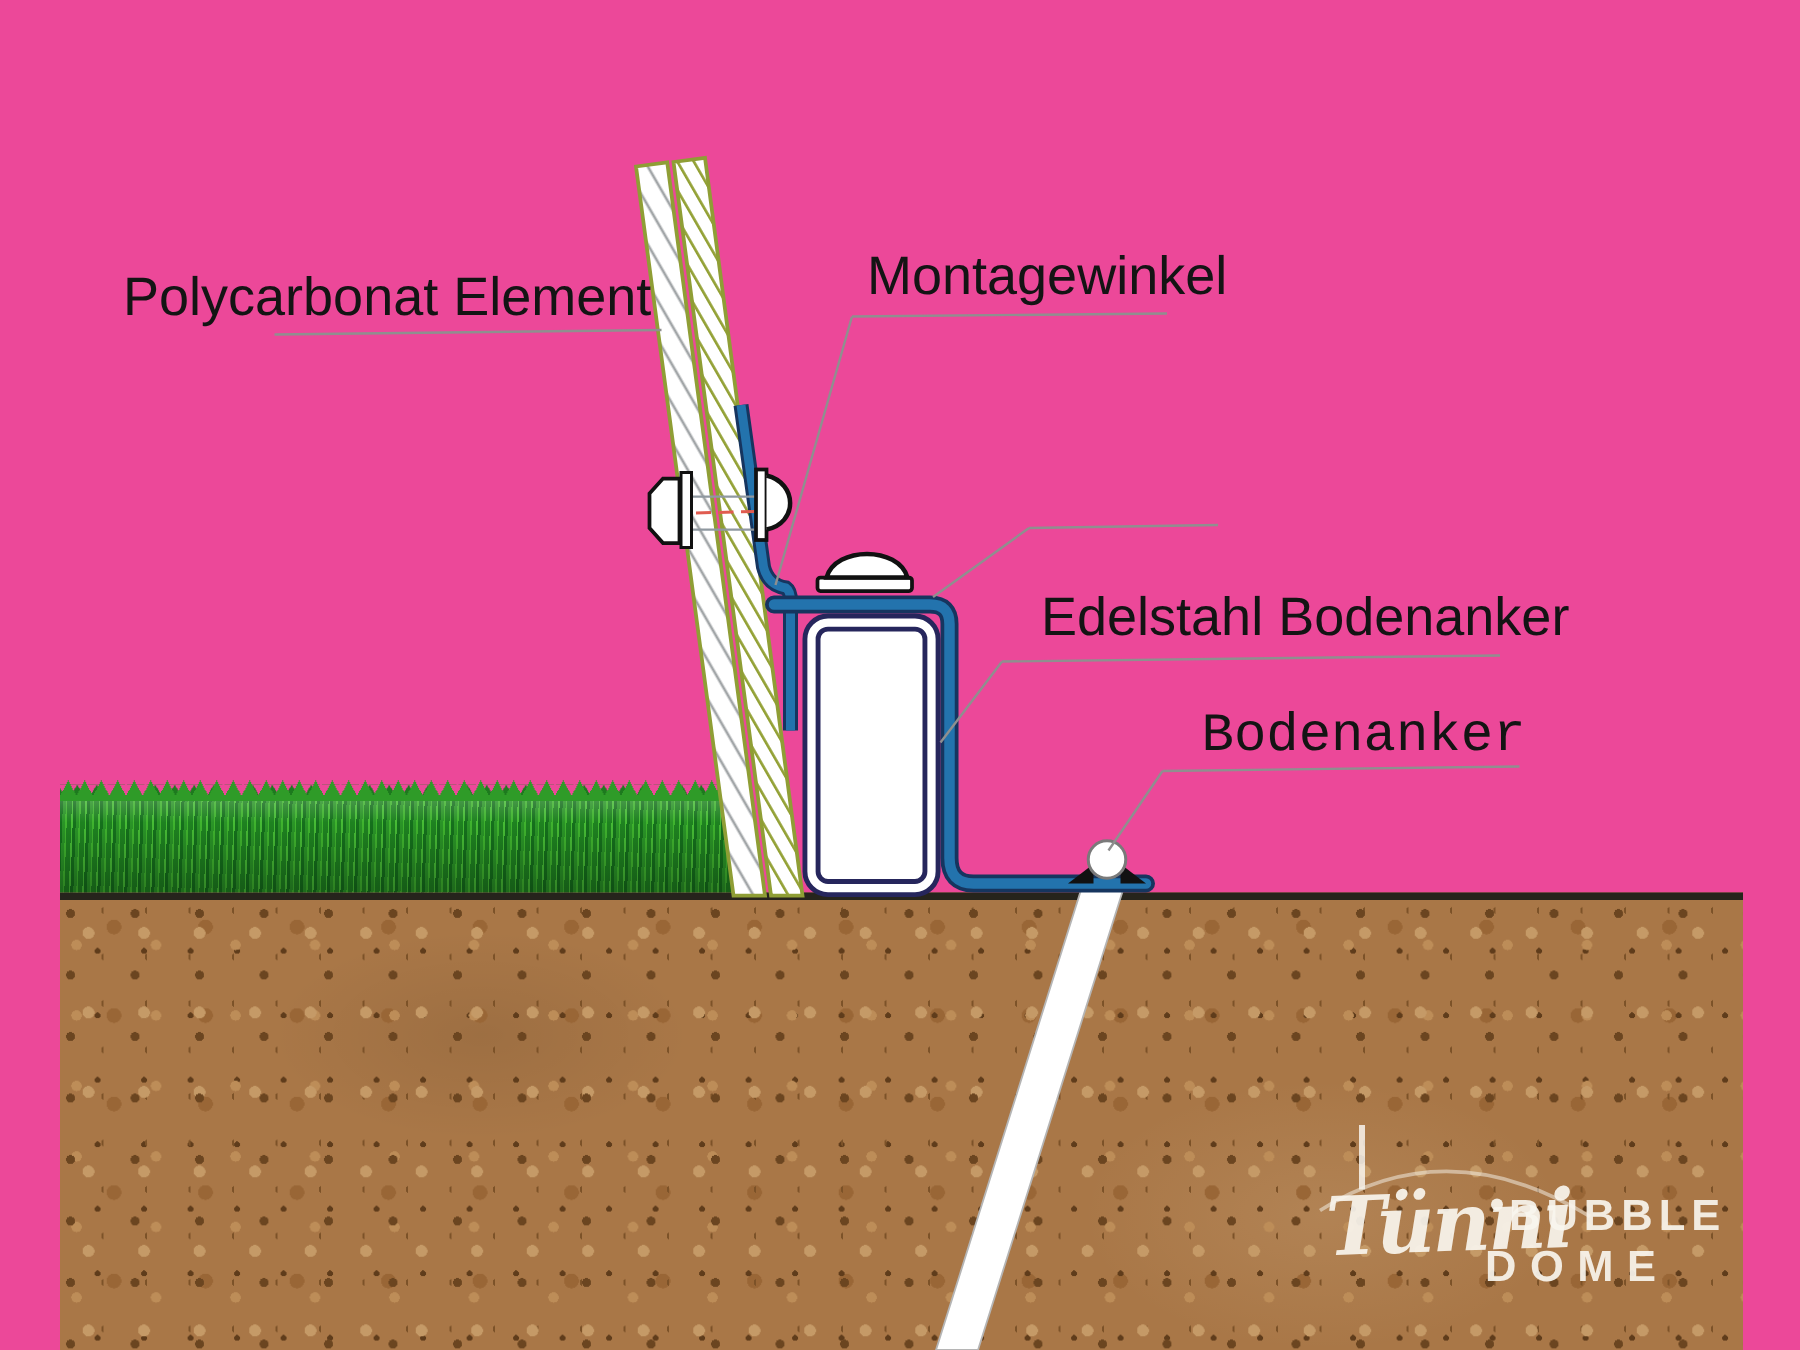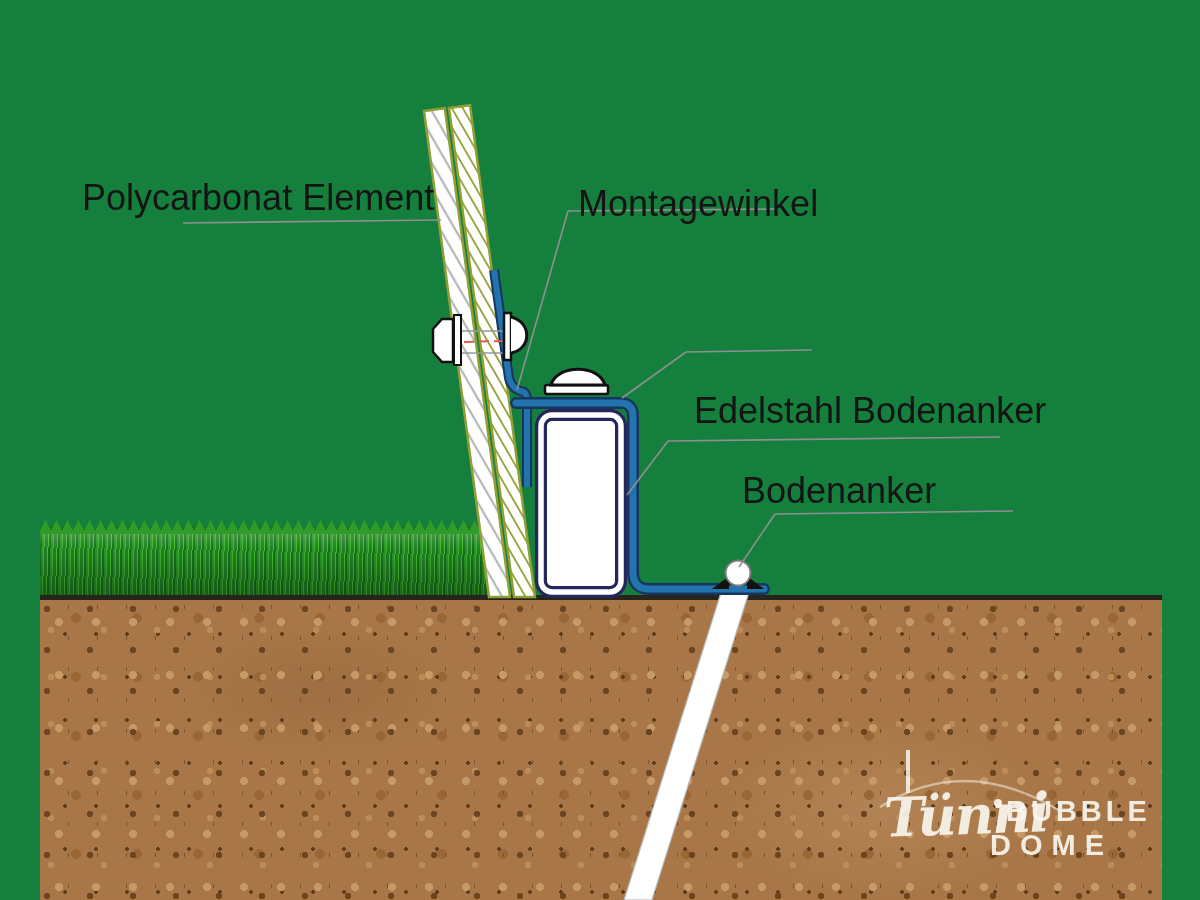--- a/index.html
+++ b/index.html
@@ -1,16 +1,16 @@
 <!DOCTYPE html>
 <html><head>
 <meta charset="utf-8">
 <style>
   html,body{margin:0;padding:0;background:#ffffff;width:1200px;height:900px;overflow:hidden;}
-  .stage{position:relative;width:1200px;height:900px;background:#15803d;font-family:"Liberation Sans",sans-serif;}
+  .stage{position:relative;width:1200px;height:900px;background:#ec4899;font-family:"Liberation Sans",sans-serif;}
 
   
   .soil{
     position:absolute;left:40px;top:595px;width:1122px;height:305px;
     background-color:#a97747;
     background-image:
       radial-gradient(circle 3px  at 7px 9px,   #6b4520 97%, transparent),
       radial-gradient(circle 4px  at 19px 22px, #c59a67 97%, transparent),
       radial-gradient(circle 2.5px at 30px 7px, #7c5228 97%, transparent),
       radial-gradient(circle 3.5px at 11px 30px,#bd8d58 97%, transparent),
@@ -39,24 +39,24 @@
 
   
   svg.diagram{position:absolute;left:0;top:0;width:1200px;height:900px;}
 
   
   .label{
     position:absolute;font-size:36px;line-height:36px;color:#141414;
     font-family:"Liberation Sans",sans-serif;white-space:nowrap;letter-spacing:0;
   }
   .lbl-poly{left:82px;top:180px;}
-  .lbl-monta{left:578px;top:166px;margin-top:20px;}
+  .lbl-monta{left:578px;top:166px;}
   .lbl-buegel{left:686px;top:303px;}
   .lbl-ring{left:694px;top:393px;}
-  .lbl-anker{left:742px;top:473px;}
+  .lbl-anker{left:801px;top:473px;font-family:Liberation Mono, monospace;}
 
   
   .watermark{position:absolute;left:870px;top:745px;width:280px;height:130px;color:rgba(248,245,238,.92);}
   .watermark .brand{
     position:absolute;left:14px;top:38px;font:italic 700 54px "DejaVu Serif",serif;
     transform:rotate(-2deg);letter-spacing:-2px;
   }
   .watermark .dot{position:absolute;left:124px;top:54px;width:8px;height:8px;border-radius:50%;background:rgba(248,245,238,.92);}
   .watermark .l1{position:absolute;left:136px;top:50px;font:700 29px "Liberation Sans",sans-serif;letter-spacing:4px;}
   .watermark .l2{position:absolute;left:120px;top:84px;font:700 29px "Liberation Sans",sans-serif;letter-spacing:9px;}

